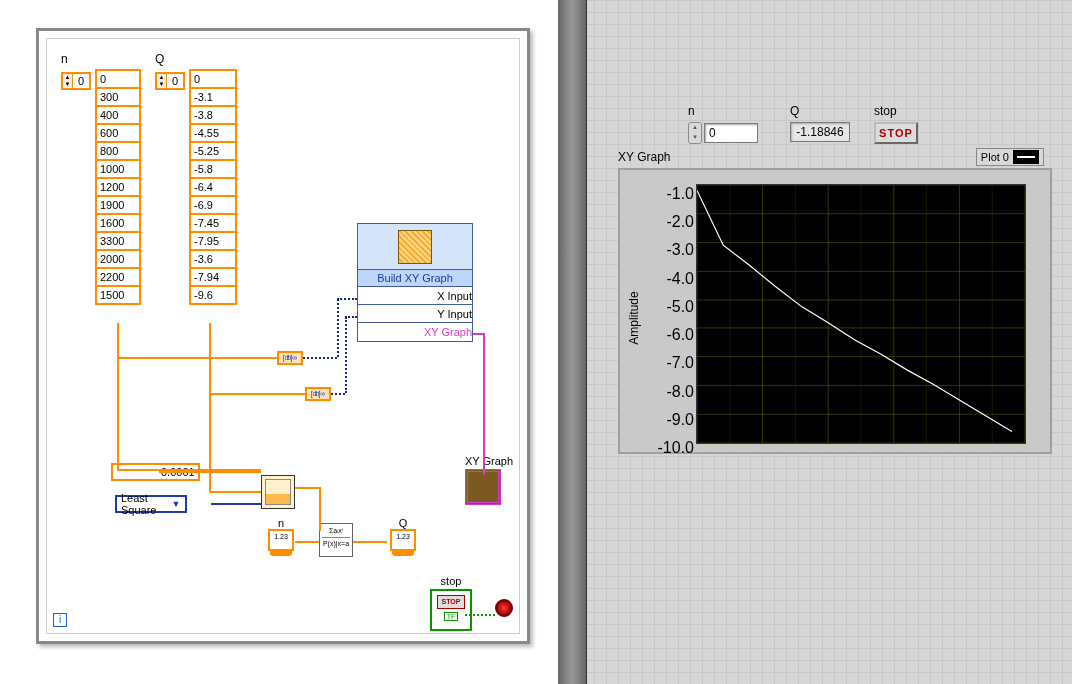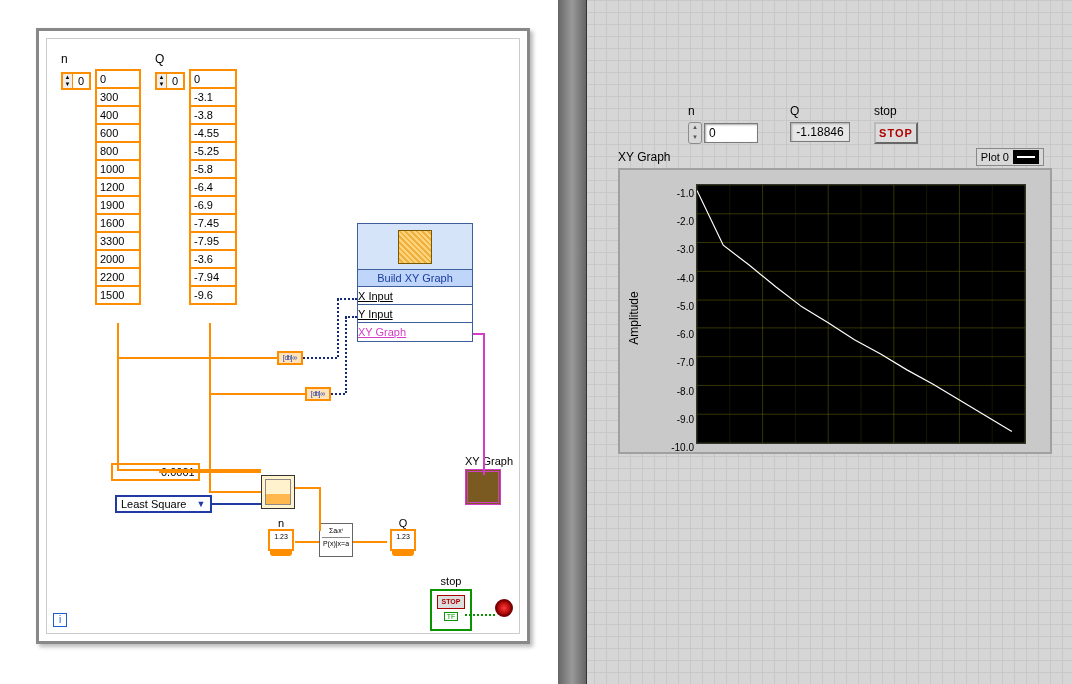--- a/index.html
+++ b/index.html
@@ -174,24 +174,23 @@
   .xy-build .title {
     color: #1a3ea0;
     text-align: center;
     padding: 2px 0;
     border-bottom: 1px solid #3f5f9c;
     background: #bfd5fa;
   }
   .xy-build .row {
     height: 18px;
     line-height: 18px;
-    text-align: left;
+    text-align: right;
     border-bottom: 1px solid #3f5f9c;
     background: #fff;
-    text-decoration: underline;
   }
   .xy-build .row.out {
     color: #d43dc5;
     border-bottom: none;
   }
 
   
   .xy-term-wrap { position: absolute; left: 418px; top: 416px; }
   .xy-term-wrap .lbl { font-size: 11px; margin-bottom: 2px; }
   .xy-term {
@@ -412,21 +411,21 @@
     margin-top: 4px;
   }
   .plot-area svg { position: absolute; left: 0; top: 0; width: 100%; height: 100%; }
   .yticks {
     position: absolute;
     left: 6px; top: 4px;
     width: 60px; height: 100%;
     display: flex;
     flex-direction: column;
     justify-content: space-between;
-    font-size: 10px;
+    font-size: 16px;
     text-align: right;
   }
   .yticks div { height: 0; line-height: 0; padding-top: 6px; }
   .xticks {
     font-size: 11px;
     margin-left: 68px;
     width: 330px;
     display: flex;
     justify-content: space-between;
     margin-top: 4px;
@@ -518,21 +517,21 @@
       <div class="xy-term-wrap">
         <div class="lbl">XY Graph</div>
         <div class="xy-term"></div>
       </div>
 
       <div class="tunnel" style="left:230px; top:312px;">[<span style="letter-spacing:-1px;">db</span>]∞</div>
       <div class="tunnel" style="left:258px; top:348px;">[<span style="letter-spacing:-1px;">db</span>]∞</div>
 
       <div class="node-val" style="left:64px; top:424px;padding-left:48px;">0.0001</div>
 
-      <div class="combo" style="left:68px; top:456px; width:97px;">
+      <div class="combo" style="left:68px; top:456px; width:72px;">
         <span class="txt">Least Square</span>
         <span class="tri">▼</span>
       </div>
 
       <div class="vi-icon" style="left:214px; top:436px;"></div>
 
       <div class="term-wrap" style="left:214px; top:478px;">
         <div class="lbl">n</div>
         <div class="term-box">1.23</div>
       </div>

